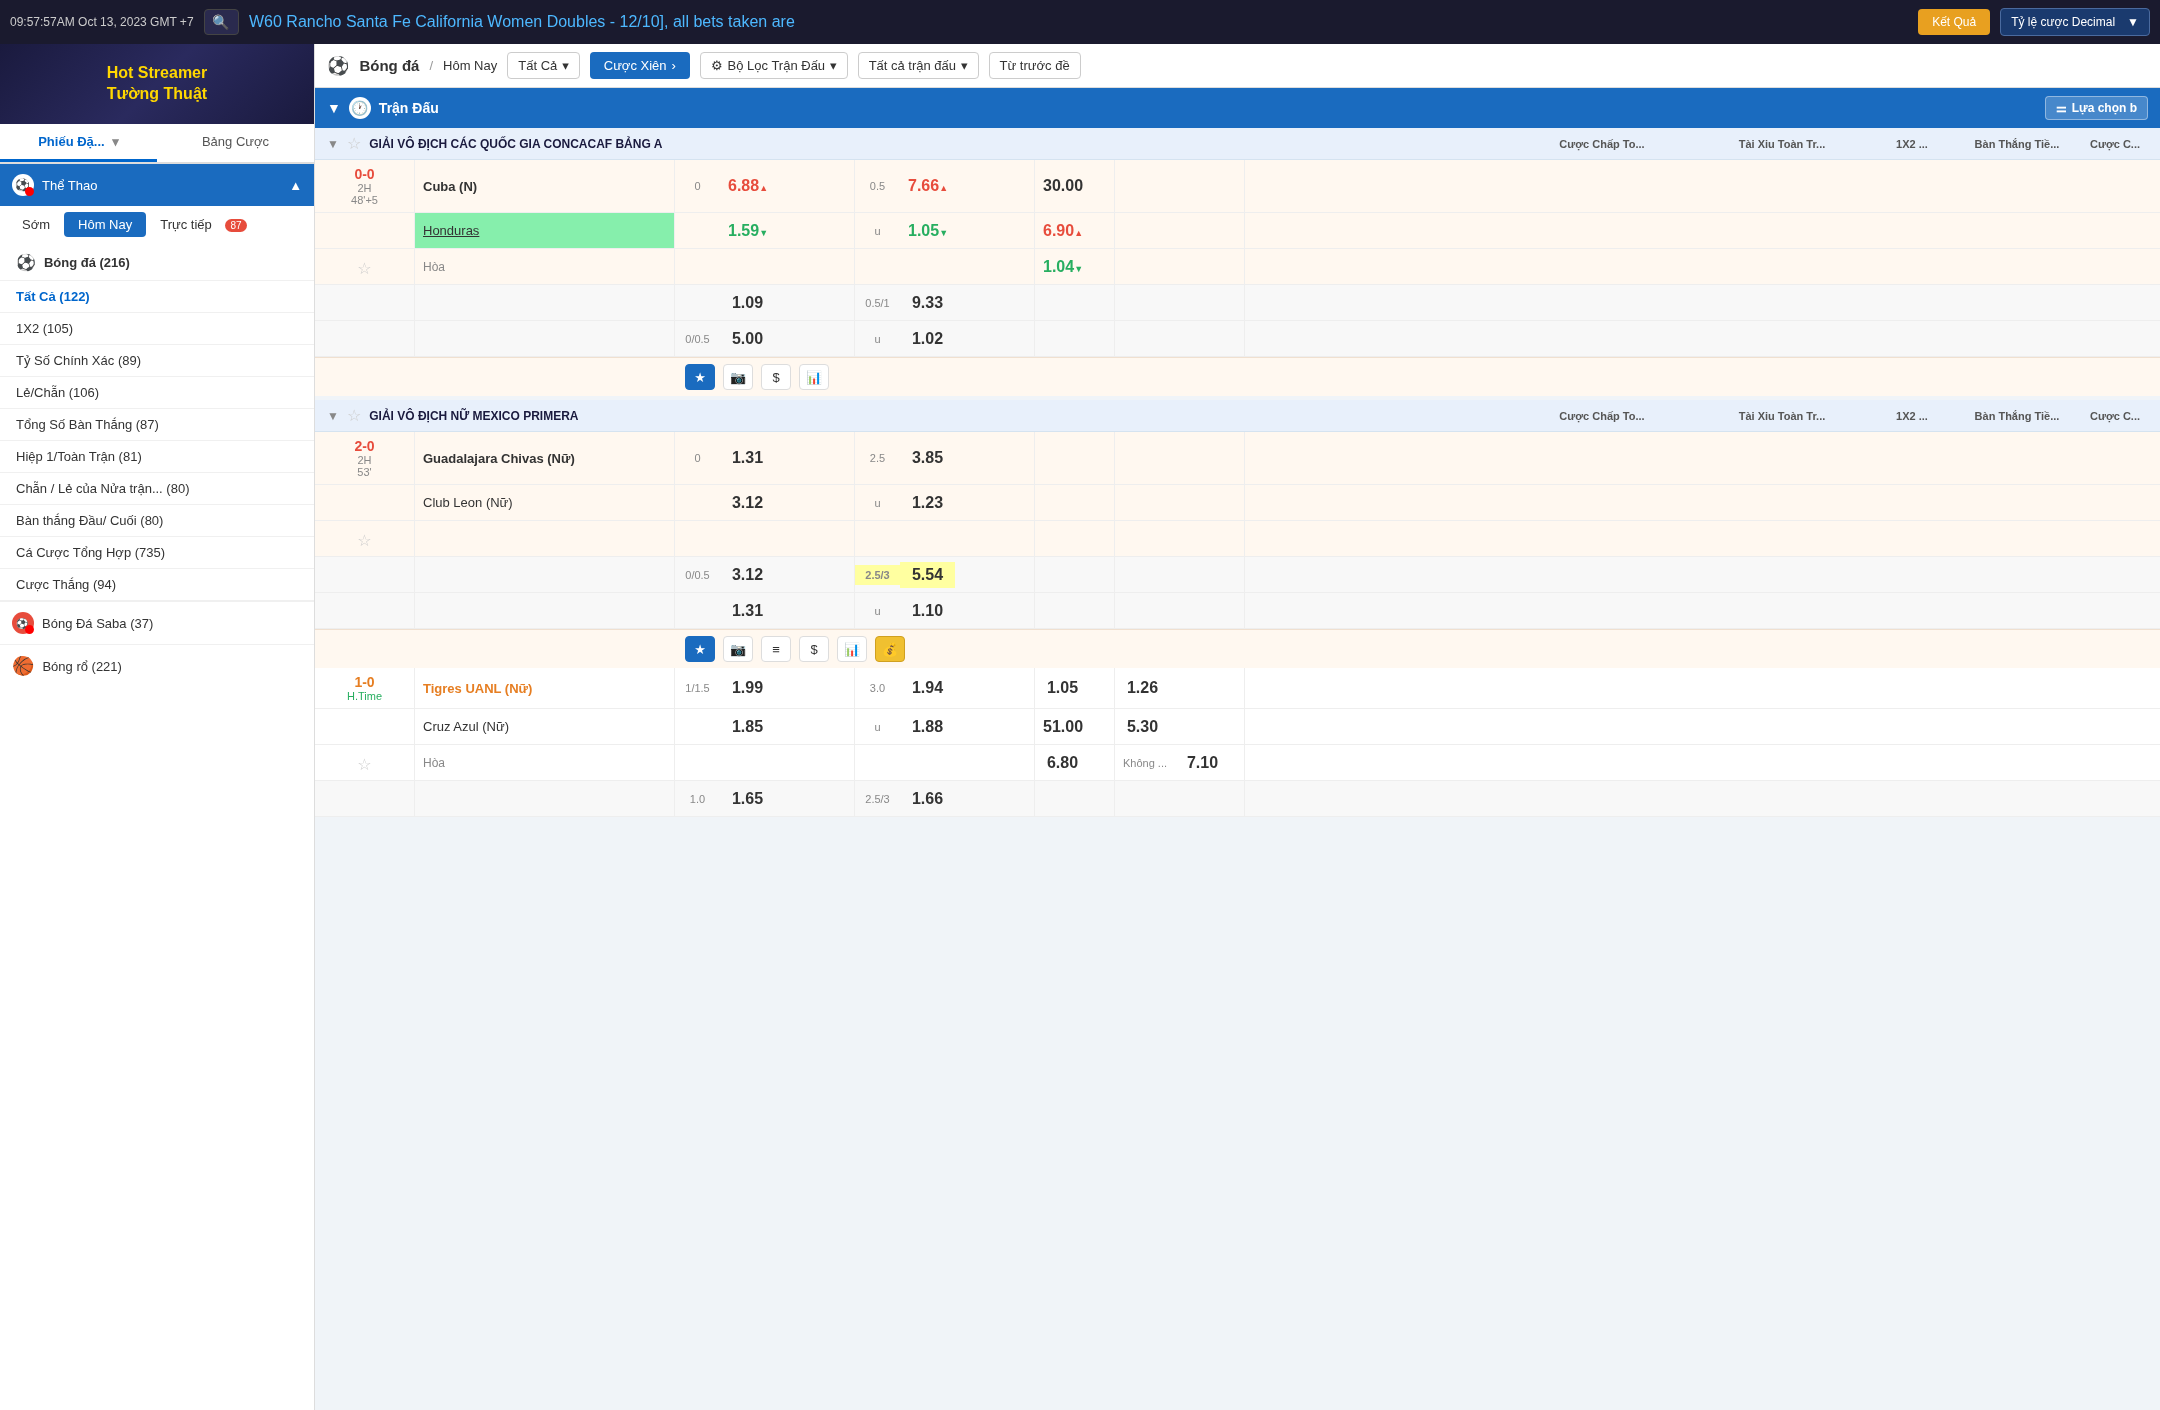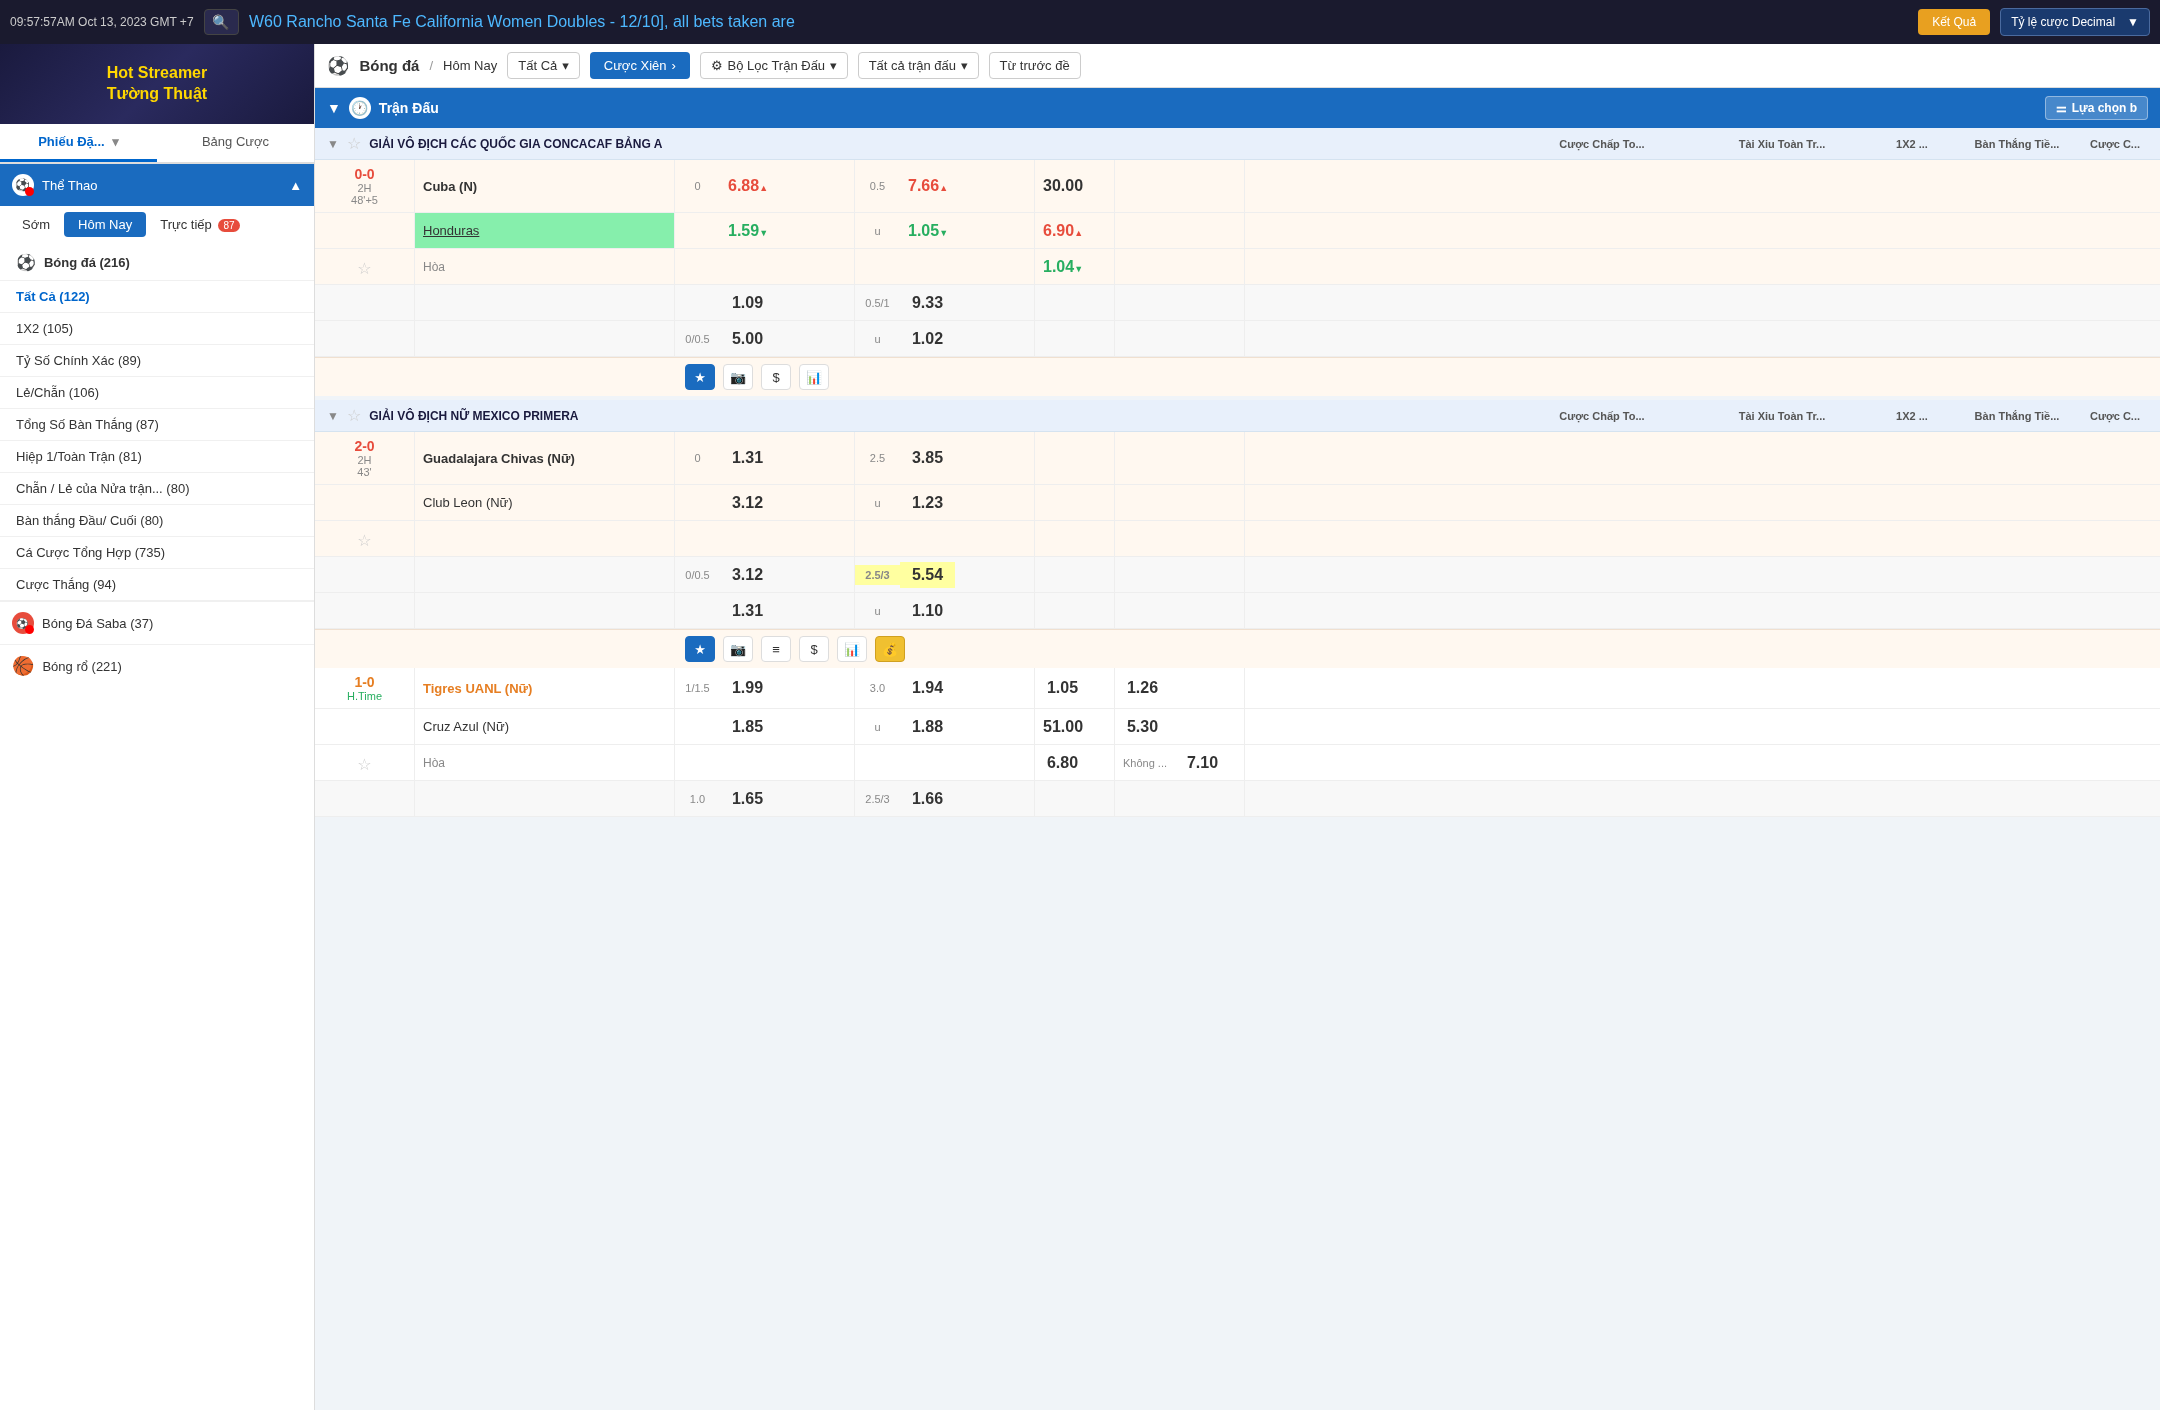--- a/index.html
+++ b/index.html
@@ -41,21 +41,21 @@
       align-items: center;
       justify-content: space-between;
       cursor: pointer;
     }
     .sidebar-section-header-left { display: flex; align-items: center; gap: 8px; }
     .sport-icon { width: 22px; height: 22px; background: #fff; border-radius: 50%; display: flex; align-items: center; justify-content: center; font-size: 12px; position: relative; }
     .sport-icon-inner { position: absolute; bottom: 0; right: 0; width: 9px; height: 9px; background: red; border-radius: 50%; }
     .sidebar-time-tabs { display: flex; gap: 0; margin-bottom: 8px; padding: 6px 8px 0; }
     .time-tab { padding: 5px 14px; border-radius: 4px; cursor: pointer; font-size: 13px; color: #333; }
     .time-tab.active { background: #1a6bbf; color: #fff; }
-    .time-tab-badge { background: #e74c3c; color: #fff; font-size: 10px; padding: 1px 5px; border-radius: 10px; margin-left: 3px; }
+    .time-tab-badge { background: #e74c3c; color: #fff; font-size: 10px; padding: 1px 5px; border-radius: 10px; margin-left: 10px; }
     .sidebar-menu { list-style: none; }
     .sidebar-menu li { padding: 8px 16px; cursor: pointer; border-bottom: 1px solid #f0f0f0; font-size: 13px; }
     .sidebar-menu li.active { color: #0066cc; font-weight: bold; }
     .sidebar-bottom-item { display: flex; align-items: center; gap: 8px; padding: 10px 12px; cursor: pointer; border-top: 1px solid #f0f0f0; }
     .saba-icon { width: 22px; height: 22px; background: #e74c3c; border-radius: 50%; display: flex; align-items: center; justify-content: center; color: #fff; font-size: 9px; position: relative; }
 
     
     .content { flex: 1; overflow-y: auto; background: #f0f4f8; }
 
     
@@ -529,21 +529,21 @@
           <span class="col-label" style="min-width:80px;text-align:center;">1X2 ...</span>
           <span class="col-label" style="min-width:130px;text-align:center;">Bàn Thắng Tiề...</span>
           <span class="col-label" style="min-width:60px;text-align:center;">Cược C...</span>
         </div>
       </div>
 
       <div class="match-row match-bg-orange">
         <div class="match-left" style="background:#fff8f0;border-right:1px solid #eee;">
           <span class="match-score">2-0</span>
           <span class="match-time">2H</span>
-          <span class="match-time">43'</span>
+          <span class="match-time">53'</span>
         </div>
         <div class="match-teams" style="background:#fff8f0;">
           <span class="match-team bold">Guadalajara Chivas (Nữ)</span>
         </div>
         <div class="odds-section">
           <div style="display:flex;align-items:center;min-width:180px;border-right:1px solid #eee;background:#fff8f0;">
             <span class="odds-cell handicap">0</span>
             <span class="odds-cell value">1.31</span>
           </div>
           <div style="display:flex;align-items:center;min-width:180px;border-right:1px solid #eee;background:#fff8f0;">

